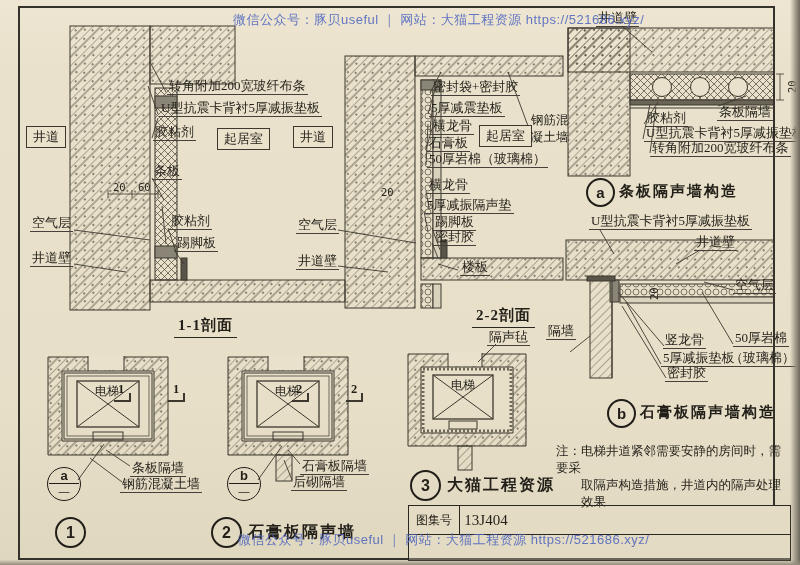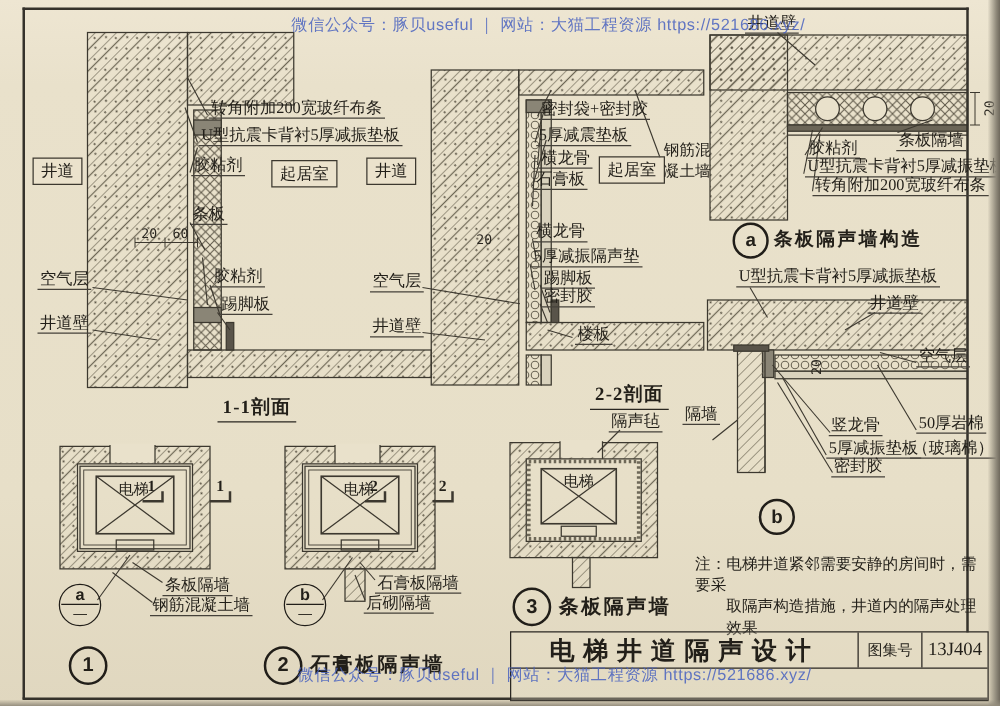--- a/index.html
+++ b/index.html
@@ -241,20 +241,21 @@
   <span class="lbl" style="left:30px;top:216px">空气层</span>
   <span class="lbl" style="left:30px;top:251px">井道壁</span>
   <span class="seccap" style="left:174px;top:316px">1-1剖面</span>
 
   <span class="room" style="left:293px;top:126px">井道</span>
   <span class="room" style="left:479px;top:125px">起居室</span>
   <span class="lbl" style="left:431px;top:80px">密封袋+密封胶</span>
   <span class="lbl" style="left:429px;top:101px">5厚减震垫板</span>
   <span class="lbl" style="left:431px;top:119px">横龙骨</span>
   <span class="lbl" style="left:427px;top:136px">石膏板</span>
+  <span class="lbl" style="left:427px;top:152px">50厚岩棉（玻璃棉）</span>
   <span class="plain" style="left:531px;top:113px">钢筋混</span>
   <span class="plain" style="left:531px;top:130px">凝土墙</span>
   <span class="lbl" style="left:427px;top:178px">横龙骨</span>
   <span class="lbl" style="left:425px;top:198px">5厚减振隔声垫</span>
   <span class="lbl" style="left:433px;top:215px">踢脚板</span>
   <span class="lbl" style="left:433px;top:230px">密封胶</span>
   <span class="lbl" style="left:296px;top:218px">空气层</span>
   <span class="lbl" style="left:296px;top:254px">井道壁</span>
   <span class="lbl" style="left:460px;top:260px">楼板</span>
   <span class="dim" style="left:381px;top:186px">20</span>
@@ -273,20 +274,21 @@
   <span class="lbl" style="left:694px;top:235px">井道壁</span>
   <span class="lbl" style="left:733px;top:278px">空气层</span>
   <span class="lbl" style="left:546px;top:324px">隔墙</span>
   <span class="lbl" style="left:663px;top:333px">竖龙骨</span>
   <span class="lbl" style="left:733px;top:331px">50厚岩棉</span>
   <span class="lbl" style="left:661px;top:351px">5厚减振垫板</span>
   <span class="lbl" style="left:728px;top:351px">（玻璃棉）</span>
   <span class="lbl" style="left:665px;top:366px">密封胶</span>
   <span class="dim dimv" style="left:648px;top:300px">20</span>
   <span class="cbub" style="left:607px;top:399px">b</span>
+  <span class="ccap" style="left:640px;top:403px">石膏板隔声墙构造</span>
 
   <div class="abs" style="left:556px;top:443px;width:230px;z-index:3;font-size:12.5px;line-height:17px">
     <div>注：电梯井道紧邻需要安静的房间时，需要采</div>
     <div style="padding-left:25px">取隔声构造措施，井道内的隔声处理效果</div>
   </div>
 
   <span class="plain" style="left:95px;top:384px;font-size:12px">电梯</span>
   <span class="plain" style="left:118px;top:382px;font-weight:bold">1</span>
   <span class="plain" style="left:173px;top:382px;font-weight:bold">1</span>
   <span class="lbl" style="left:130px;top:461px">条板隔墙</span>
@@ -307,23 +309,22 @@
     <div class="lt">b</div>
     <div class="mid"></div>
     <div class="dh">—</div>
   </div>
   <span class="capnum" style="left:211px;top:517px">2</span>
   <span class="bigcap" style="left:248px;top:522px">石膏板隔声墙</span>
 
   <span class="lbl" style="left:487px;top:330px">隔声毡</span>
   <span class="plain" style="left:451px;top:378px;font-size:12px">电梯</span>
   <span class="capnum" style="left:410px;top:470px">3</span>
-  <span class="bigcap" style="left:447px;top:475px">条板隔声墙</span>
+  <span class="bigcap" style="left:447px;top:475px">大猫工程资源</span>
 
   <div class="tblock">
     <div class="trow1">
-      <div class="ttitle tcell">电梯井道隔声设计</div>
       <div class="tcell" style="width:50px">图集号</div>
       <div class="tcell" style="width:52px;font-size:15px;font-weight:normal">13J404</div>
     </div>
   </div>
 
 </div>
 
 </body></html>

